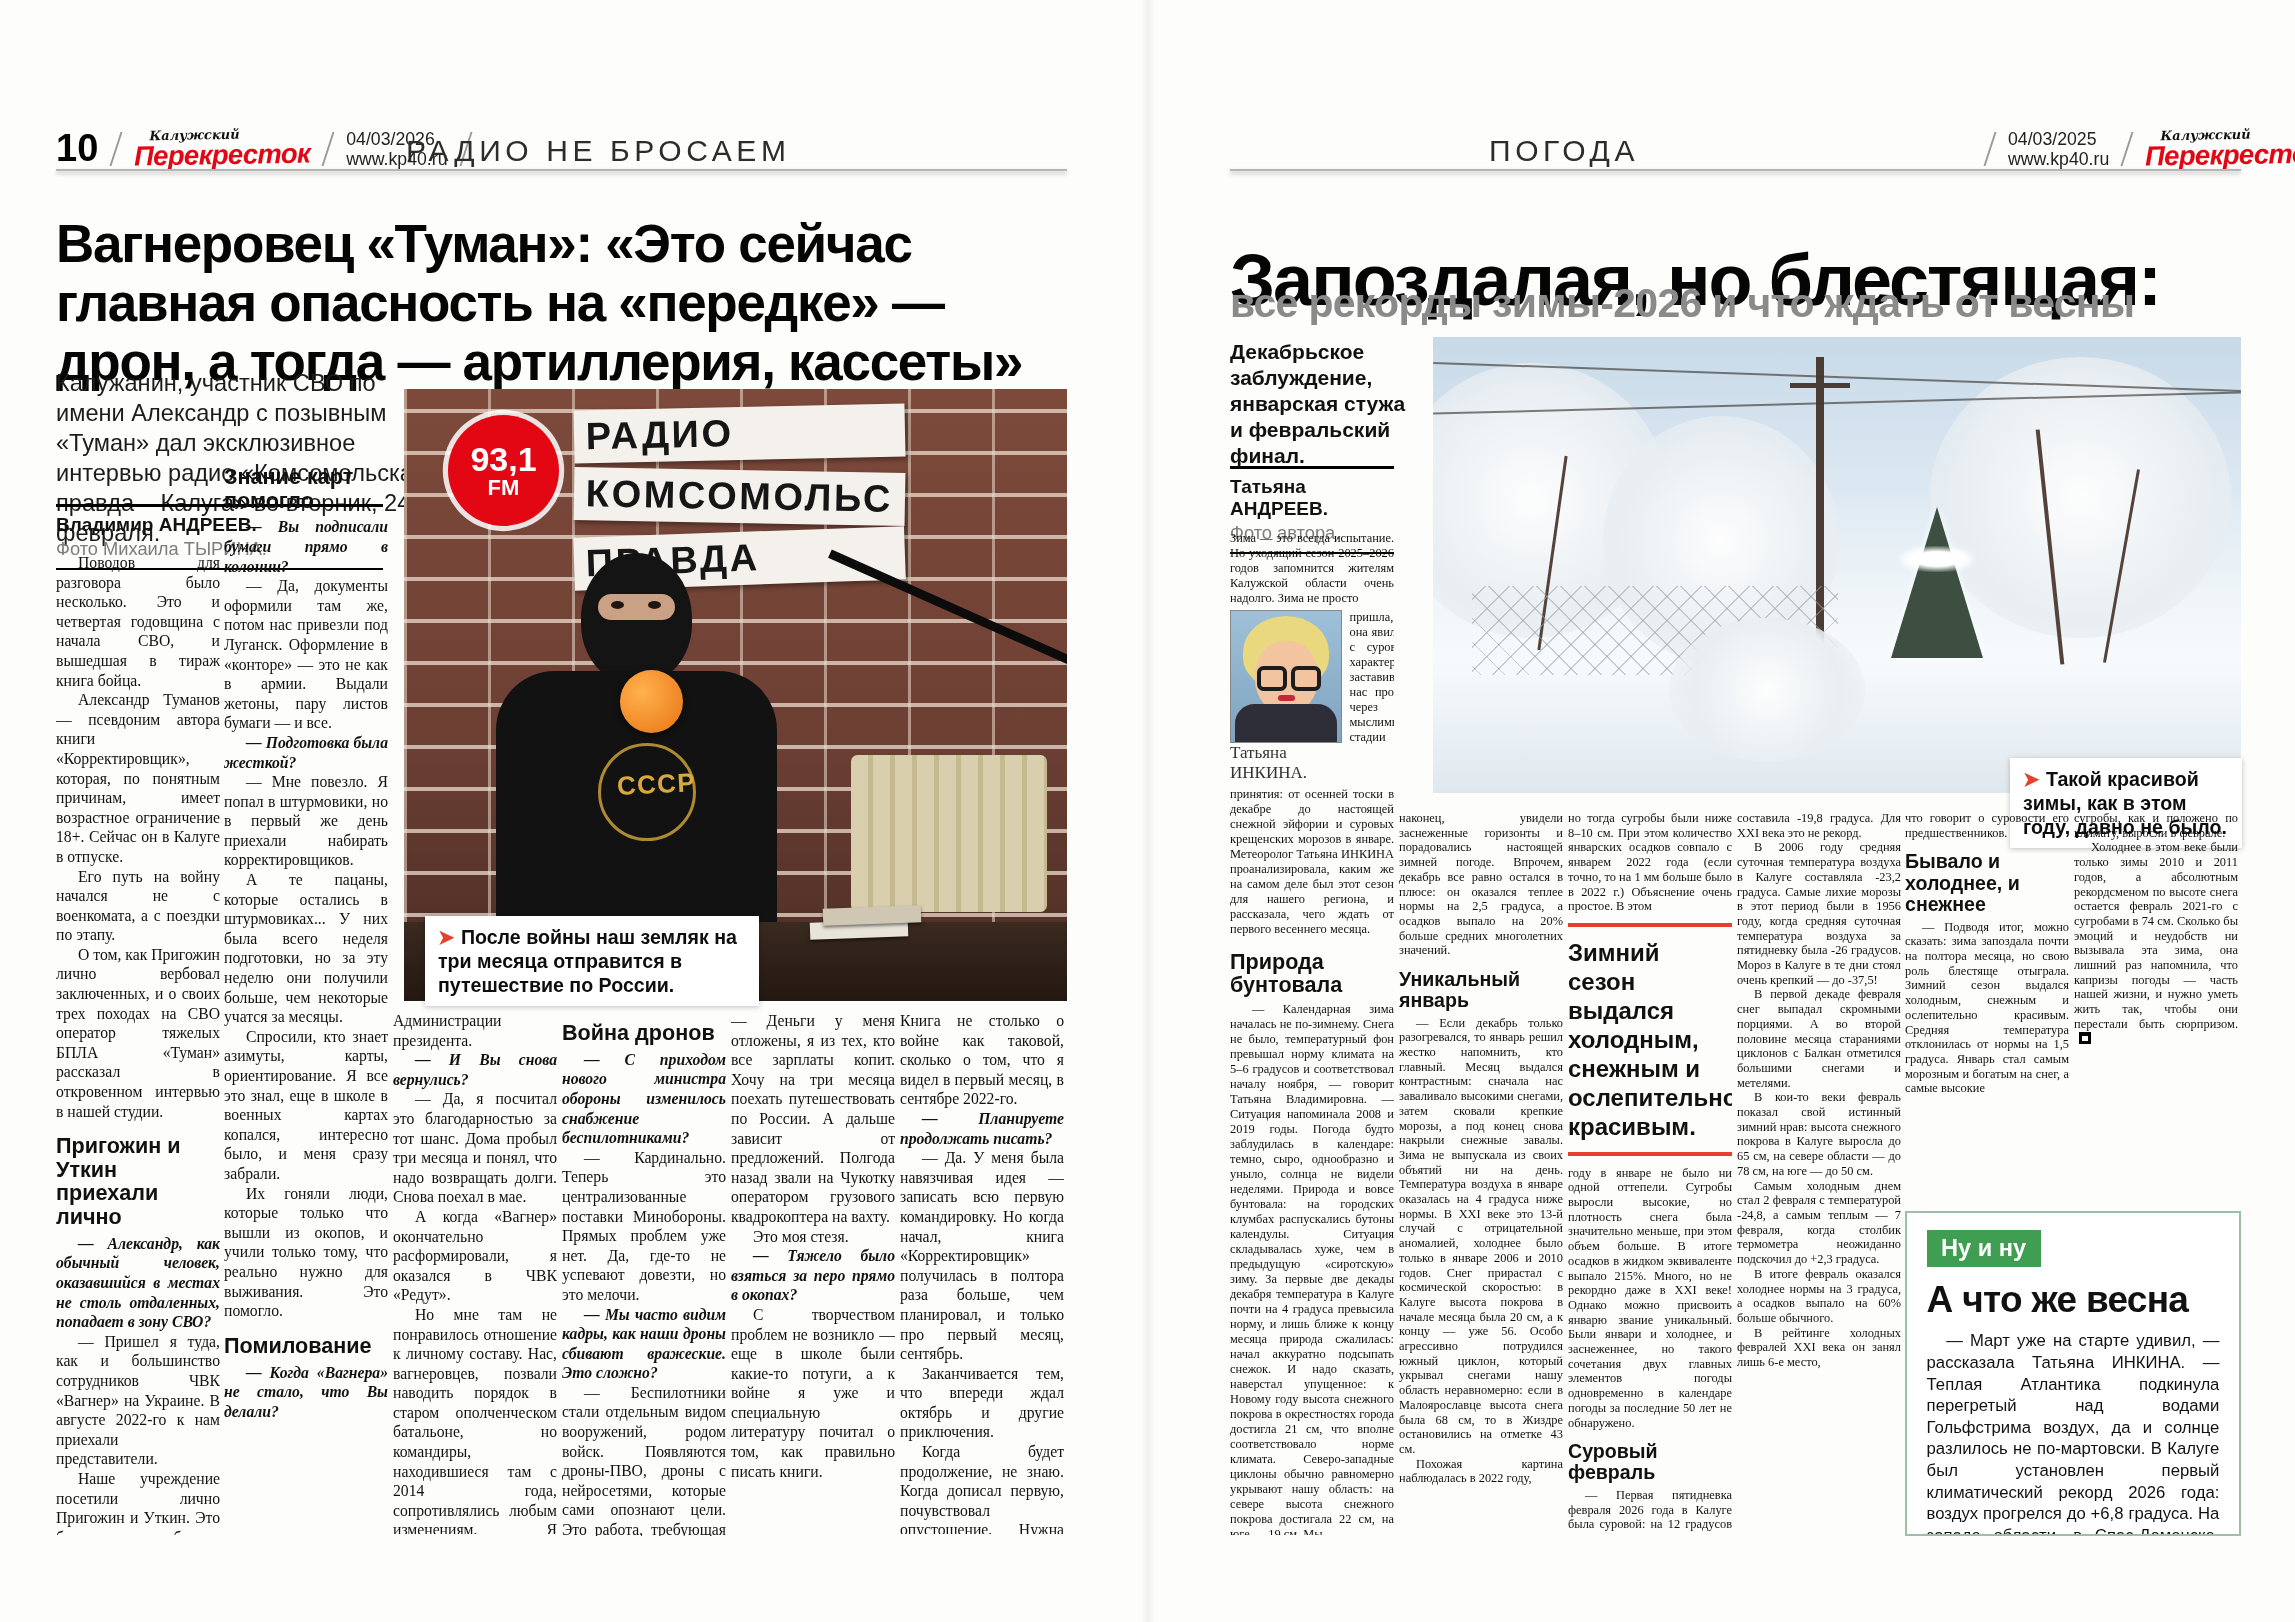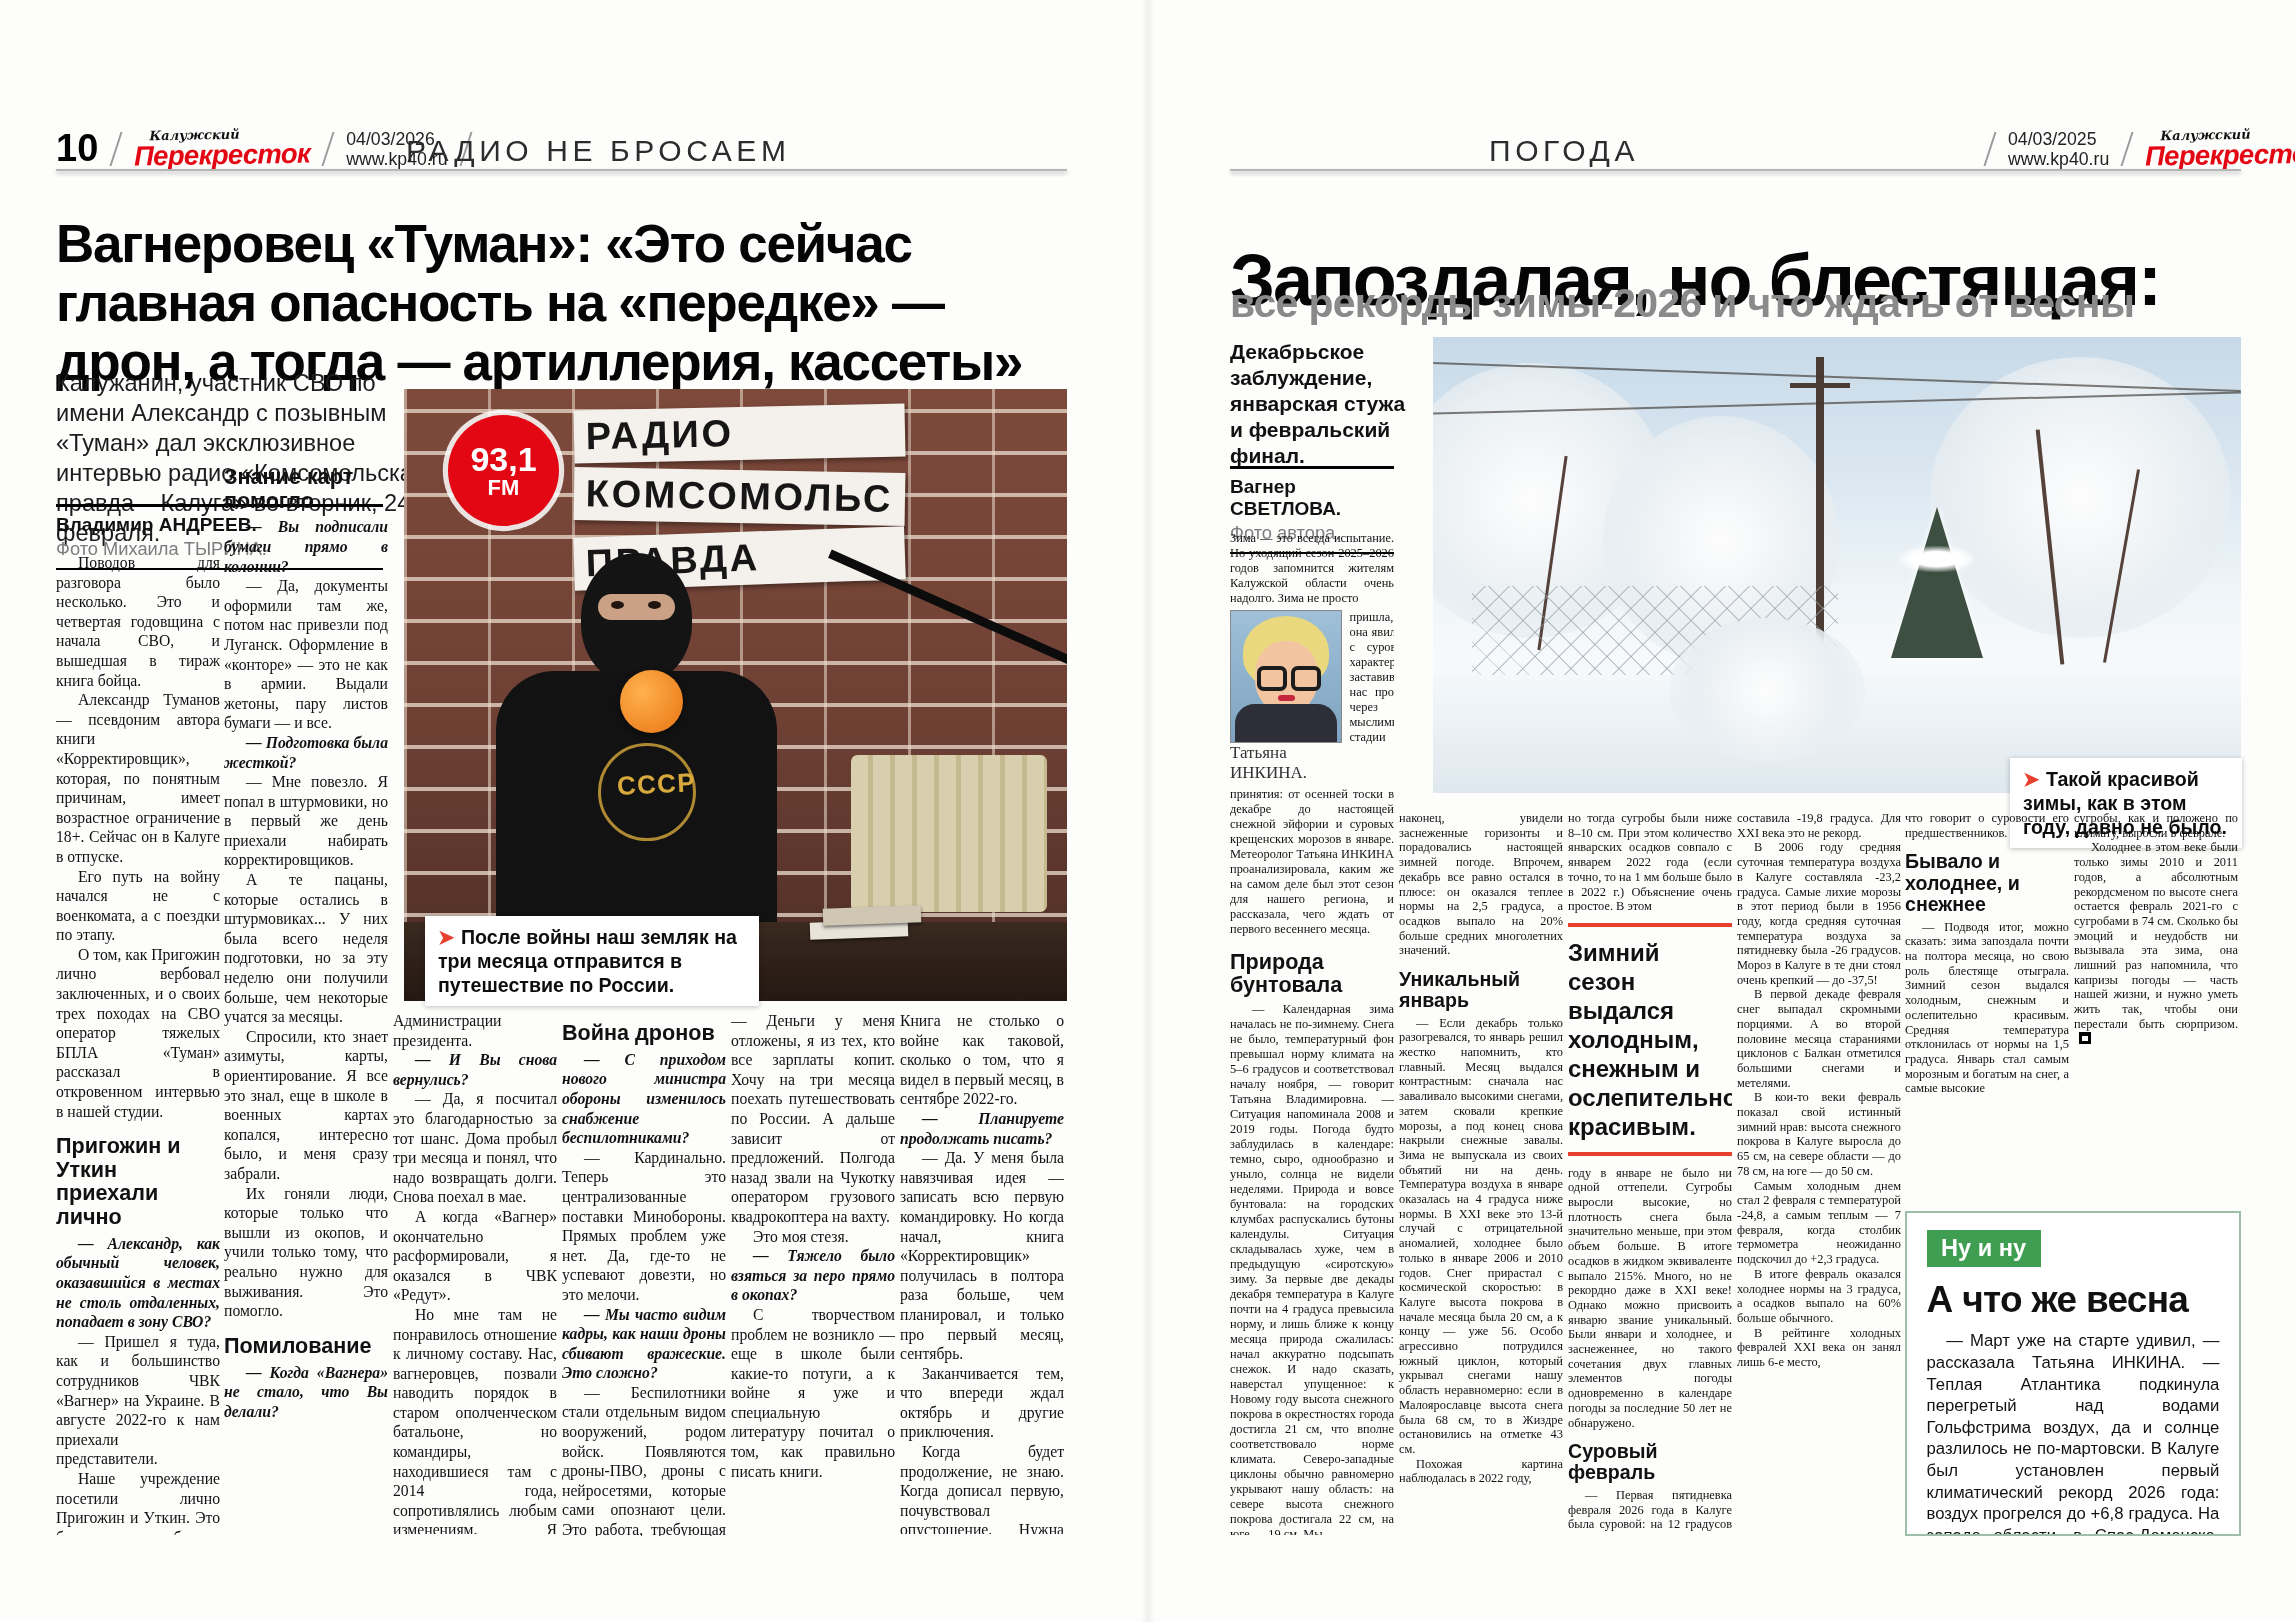--- a/index.html
+++ b/index.html
@@ -216,21 +216,21 @@
     <p class="para">— Да. У меня была навязчивая идея — записать всю первую командировку. Но когда начал, книга «Корректировщик» получилась в полтора раза больше, чем планировал, и только про первый месяц, сентябрь.</p>
     <p class="para">Заканчивается тем, что впереди ждал октябрь и другие приключения.</p>
     <p class="para">Когда будет продолжение, не знаю. Когда дописал первую, почувствовал опустошение. Нужна пауза.</p>
   </div>
 
 <h1 class="headline-right">Запоздалая, но блестящая:</h1>
 <div class="subdeck-right">все рекорды зимы-2026 и что ждать от весны</div>
 <div class="standfirst">Декабрьское заблуждение, январская стужа и февральский финал.</div>
 
 <div class="byline" style="left:1230px;top:466px;width:164px;">
-  <div class="name">Вагнер СВЕТЛОВА.</div>
+  <div class="name">Татьяна АНДРЕЕВ.</div>
   <div class="photo-credit">Фото автора.</div>
 </div>
 
 <div class="intro-col">
   <p class="para cont" style="margin:0;">Зима — это всегда испытание. Но уходящий сезон 2025–2026 годов запомнится жителям Калужской области очень надолго. Зима не просто</p>
   <div class="photo-row">
     <div class="float-box">
       <div class="author-photo" style="position:relative;left:0;">
         <div class="a-hair"></div>
         <div class="a-face"></div>

